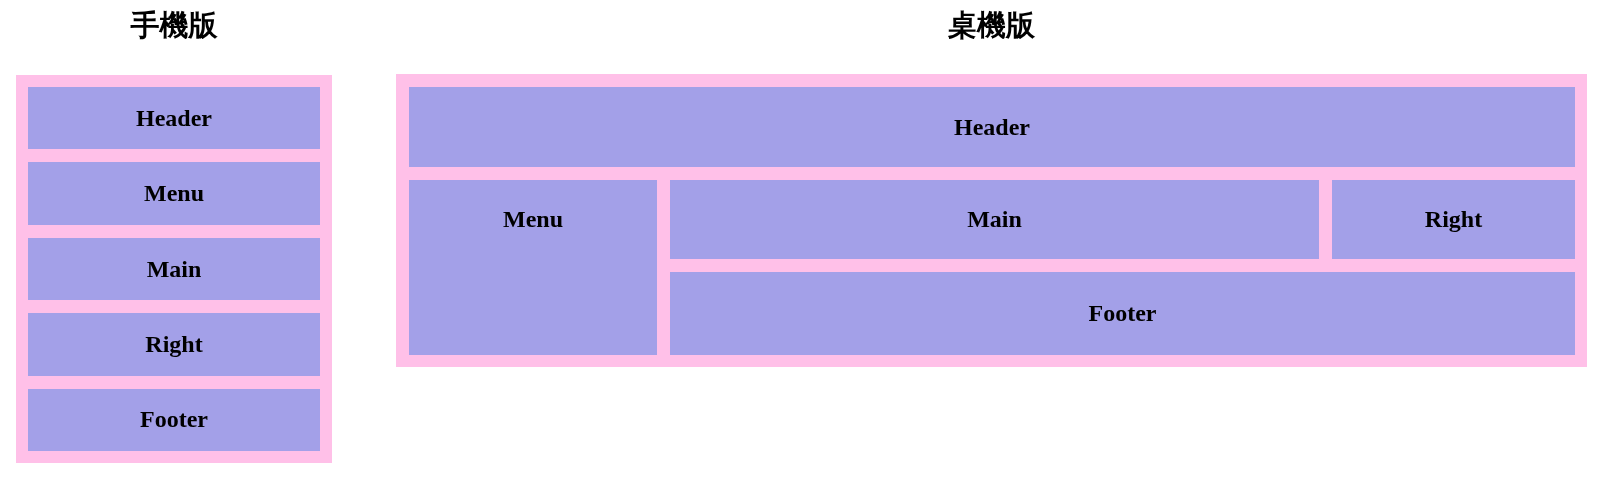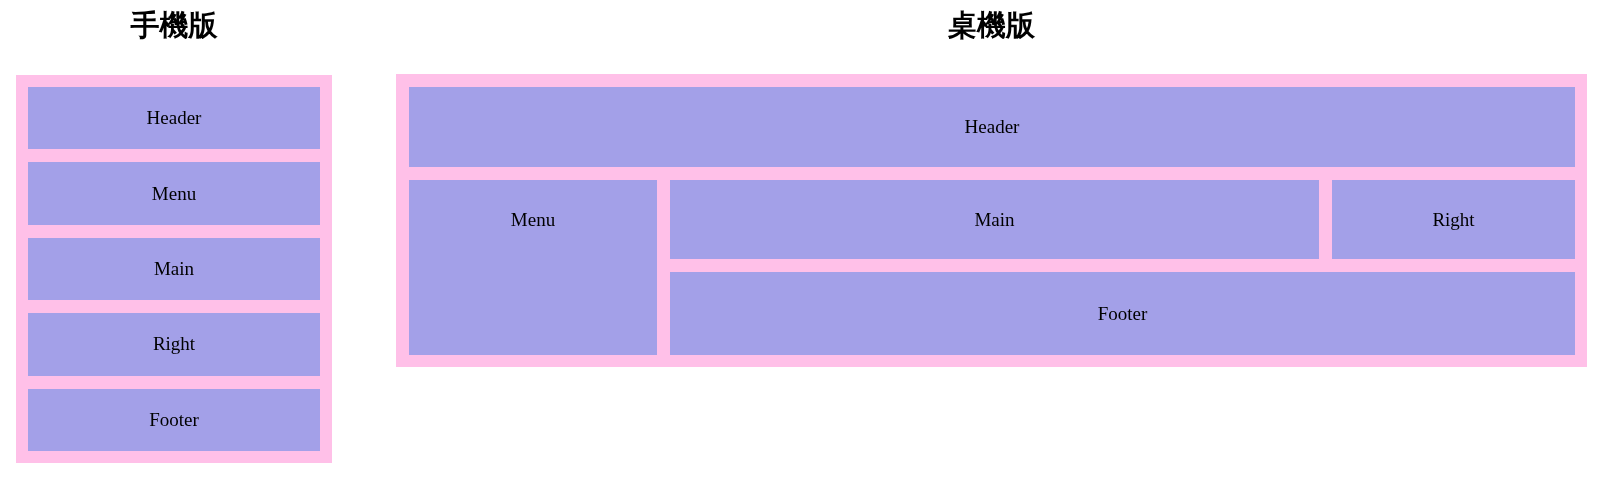--- a/index.html
+++ b/index.html
@@ -58,22 +58,23 @@
     grid-template-areas:
       "header header header"
       "menu   main   right"
       "menu   footer footer";
   }
   .box {
     background: var(--purple, #a3a0e8);
     display: flex;
     align-items: center;
     justify-content: center;
-    font-size: 19px;
+    font-size: 24px;
     color: var(--text, #000000);
+    font-weight: bold;
   }
   #desktop-box-header { grid-area: header; }
   #desktop-box-menu   { grid-area: menu; align-items: flex-start; }
   #desktop-box-main   { grid-area: main; }
   #desktop-box-right  { grid-area: right; }
   #desktop-box-footer { grid-area: footer; }
   
   .menu-label-row {
     height: 79px;
     display: flex;

